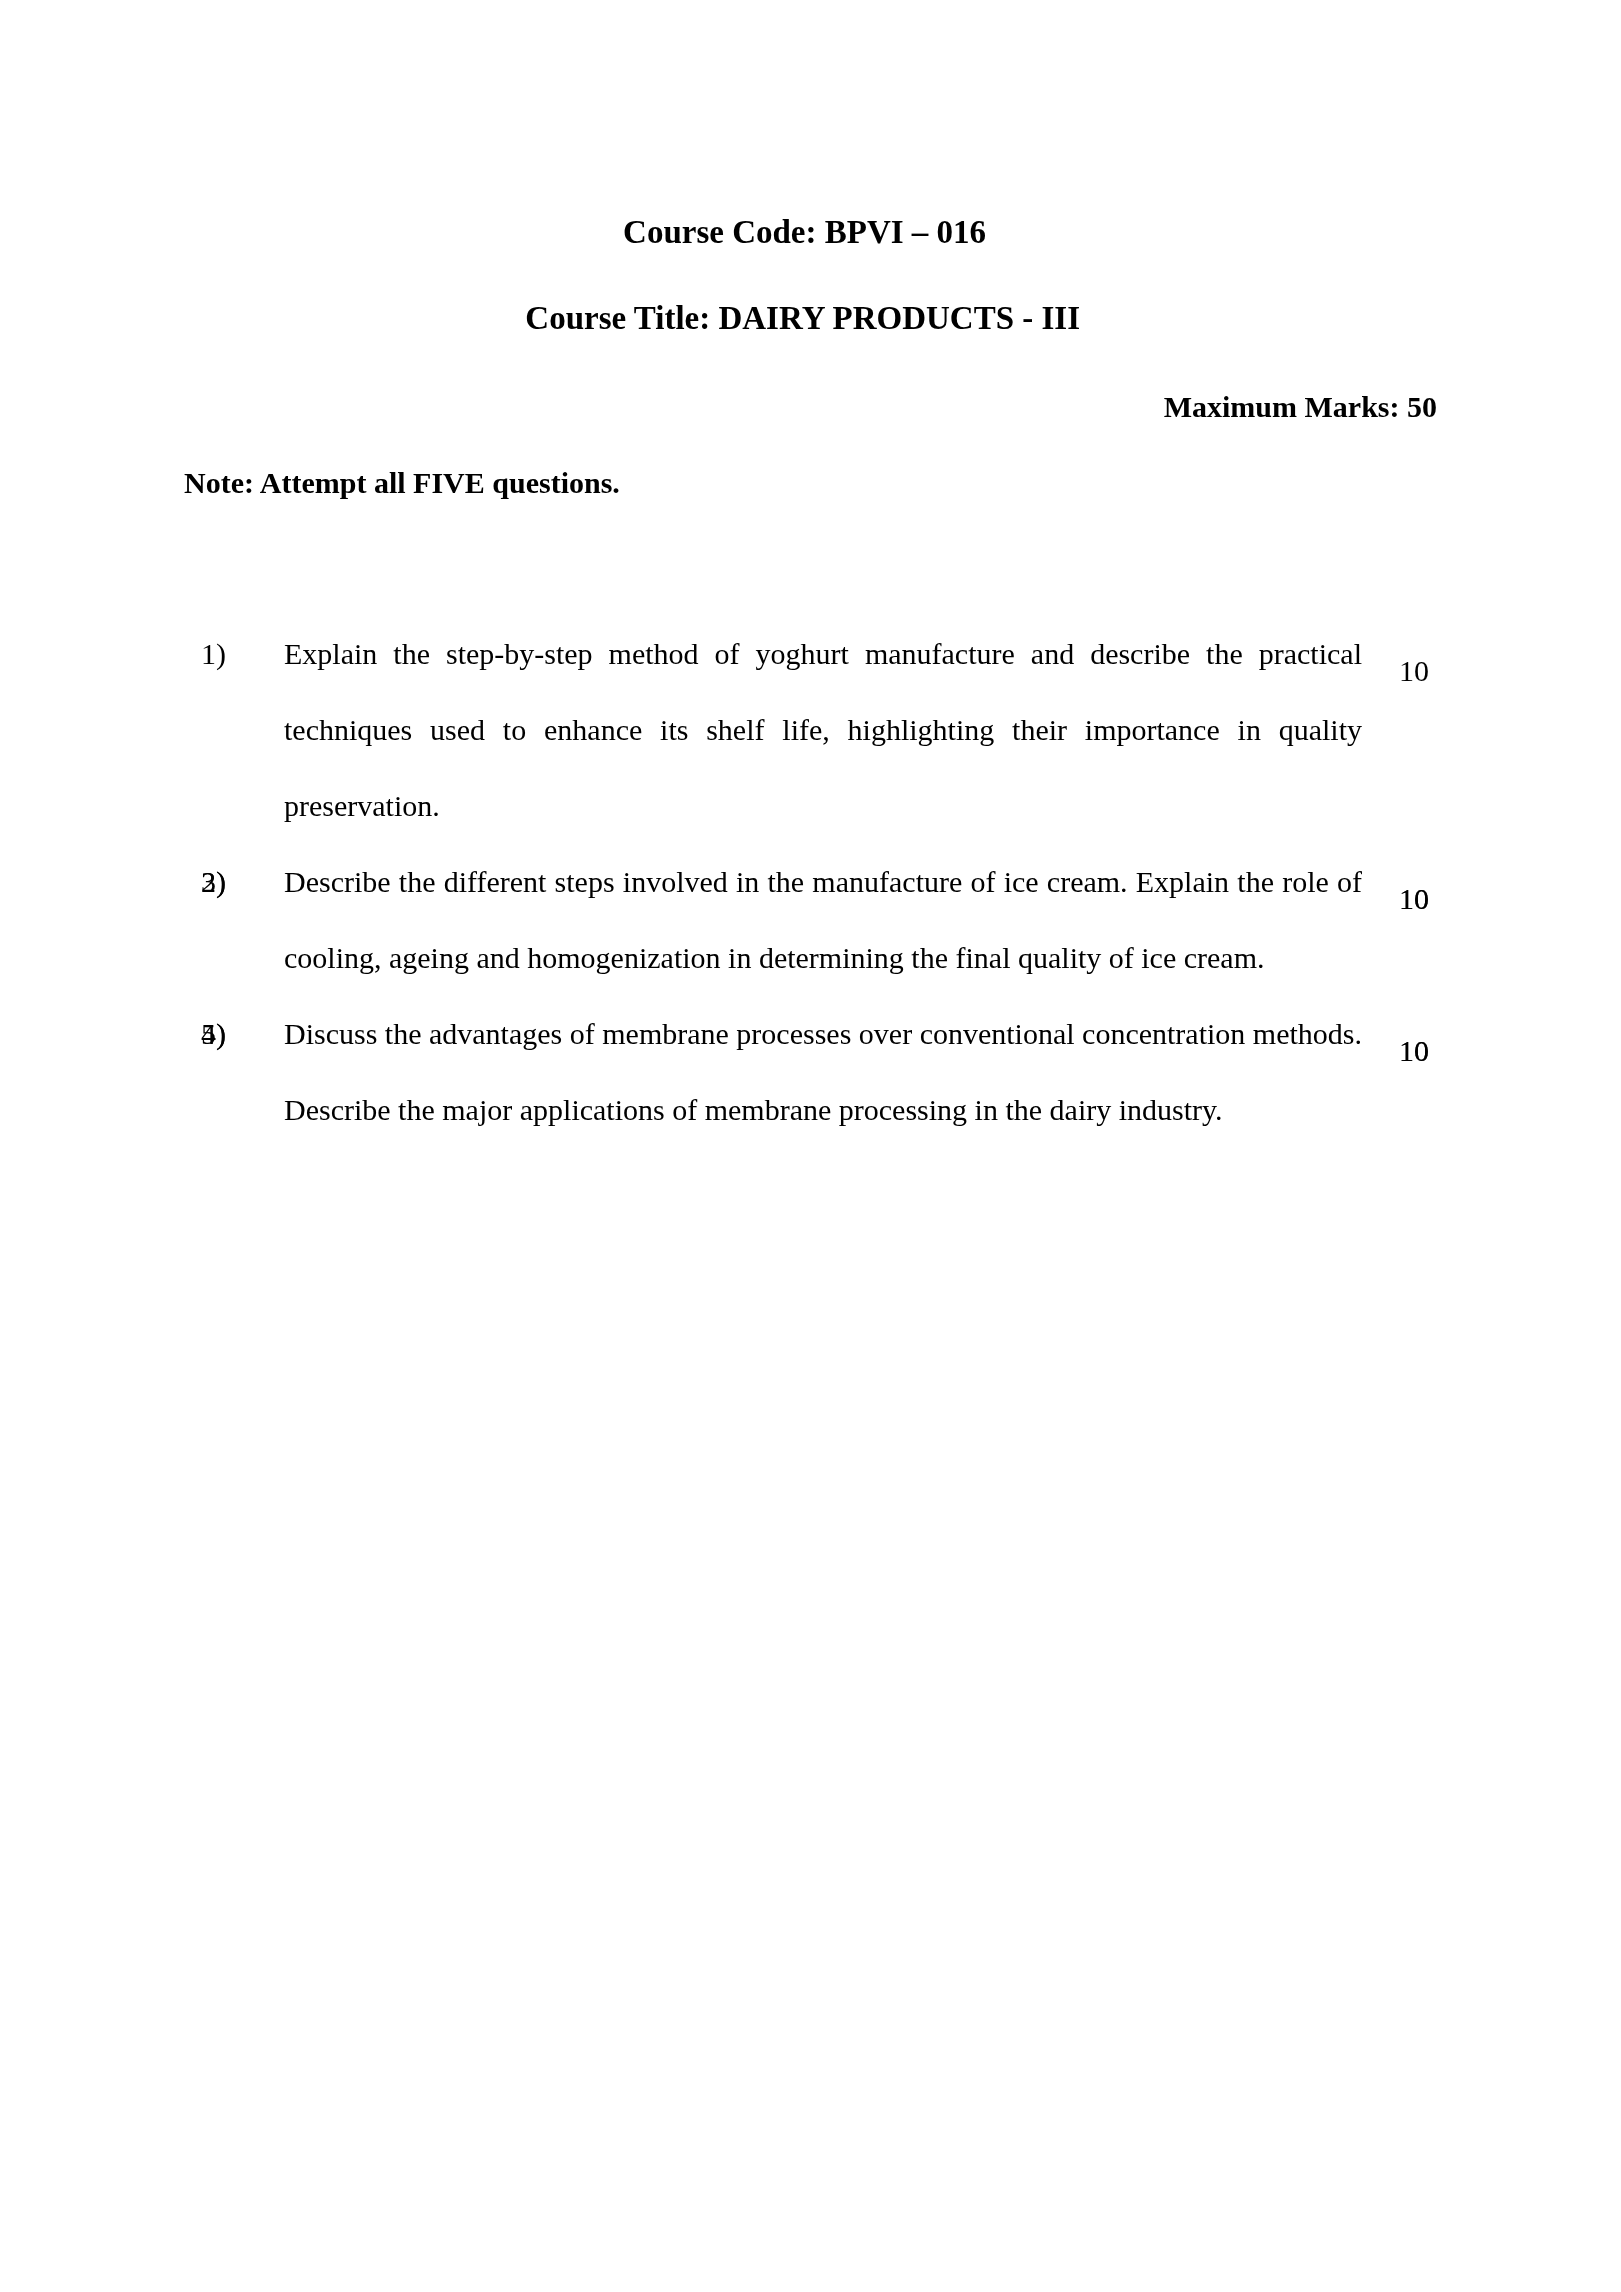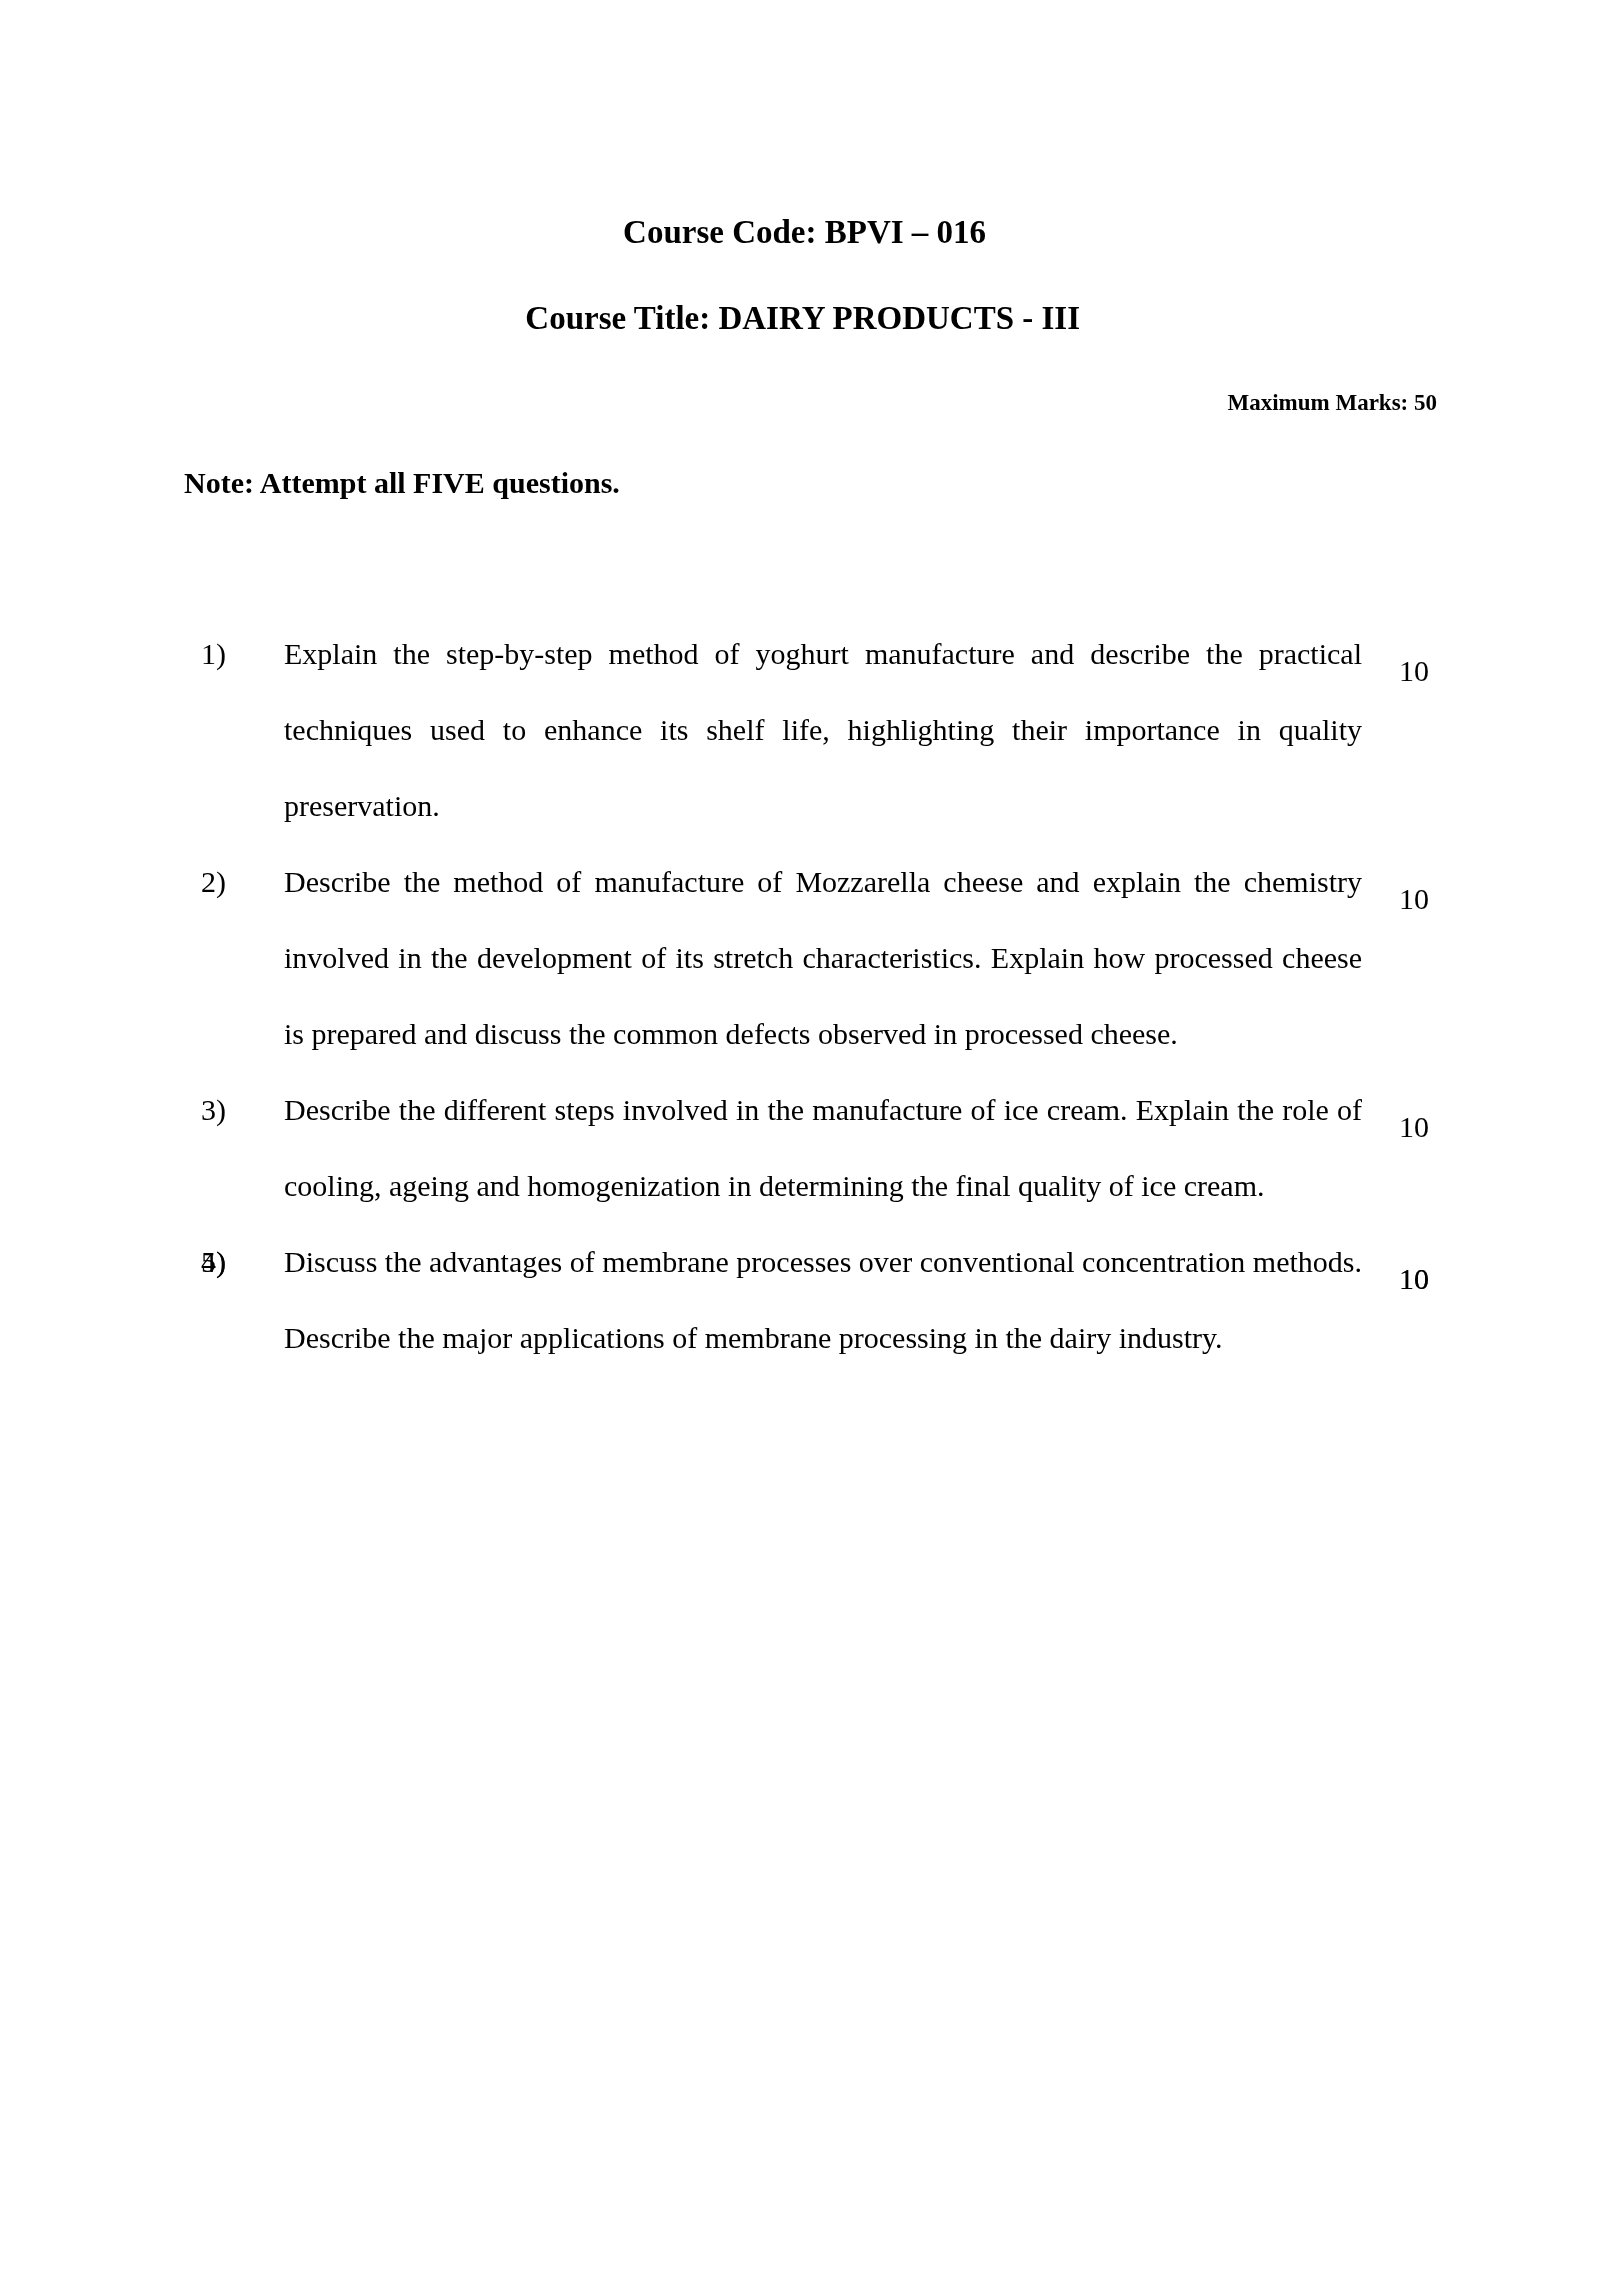--- a/index.html
+++ b/index.html
@@ -2,21 +2,21 @@
 <html><head>
   <meta charset="utf-8">
   <style>
     html, body { margin:0; padding:0; background:#ffffff; }
     body { width:1621px; height:2293px; position:relative; overflow:hidden;
            font-family:"Liberation Serif", "DejaVu Serif", serif; color:#000; }
     .title { position:absolute; left:0; width:1621px; text-align:center;
              font-weight:bold; font-size:33px; }
     #course-code { top:214px; left:-5.9px; }
     #course-title { top:300px; left:-7.8px; }
-    #max-marks { position:absolute; top:390px; right:184px; font-weight:bold; font-size:23px; }
+    #max-marks { position:absolute; top:390px; right:184px; font-weight:bold; font-size:30px; }
     #note { position:absolute; top:466px; left:184px; font-weight:bold; font-size:30px; }
     .questions { position:absolute; top:616px; left:0; width:1621px; }
     .q { position:relative; font-size:30px; line-height:76px; }
     .q-num { position:absolute; left:201px; top:0; }
     .q-text { margin-left:284px; width:1078px; text-align:justify; text-align-last:left; }
     .q-marks { position:absolute; left:1399px; top:17px; }
   </style>
 </head>
 <body>
 
@@ -27,21 +27,20 @@
   <div id="note">Note: Attempt all FIVE questions.</div>
 
   <div class="questions">
     <div class="q">
       <span class="q-num">1)</span>
       <div class="q-text">Explain the step-by-step method of yoghurt manufacture and describe the practical techniques used to enhance its shelf life, highlighting their importance in quality preservation.</div>
       <span class="q-marks">10</span>
     </div>
     <div class="q">
       <span class="q-num">2)</span>
-      <div class="q-text">Describe the method of manufacture of Mozzarella cheese and explain the chemistry involved in the development of its stretch characteristics. Explain how processed cheese is prepared and discuss the common defects observed in processed cheese.</div>
       <span class="q-marks">10</span>
     </div>
     <div class="q">
       <span class="q-num">3)</span>
       <div class="q-text">Describe the different steps involved in the manufacture of ice cream. Explain the role of cooling, ageing and homogenization in determining the final quality of ice cream.</div>
       <span class="q-marks">10</span>
     </div>
     <div class="q">
       <span class="q-num">4)</span>
       <span class="q-marks">10</span>

